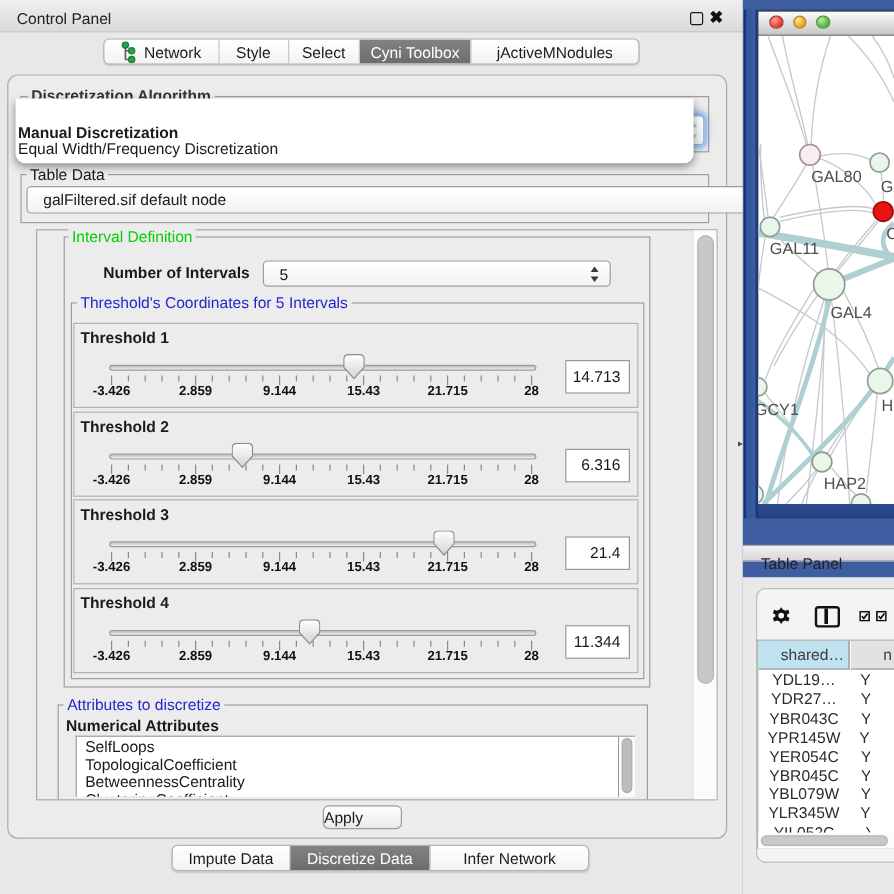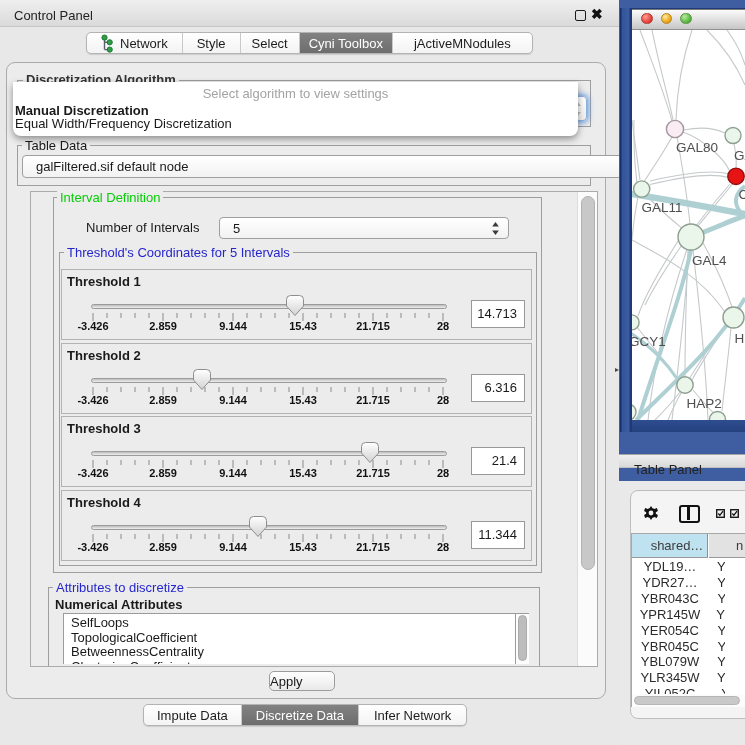--- a/index.html
+++ b/index.html
@@ -12,21 +12,21 @@
 
 .tabstrip{position:absolute;display:flex;background:linear-gradient(#ffffff,#f3f3f3);border:1px solid #b3b3b3;border-radius:5px;box-shadow:0 1px 1px rgba(0,0,0,.12);overflow:hidden}
 .tabstrip .seg{display:flex;align-items:center;justify-content:center;padding:0 14px;border-right:1px solid #c9c9c9;color:#1c1c1c;white-space:nowrap}
 .tabstrip .seg:last-child{border-right:none}
 .tabstrip .sel{background:linear-gradient(#828282,#6d6d6d);color:#fff}
 #toptabs .seg:nth-child(3){padding:0 11px}
 #toptabs .seg:nth-child(4){padding:0 9px}
 #toptabs .seg:nth-child(5){padding:0 21px}
 #bottabs .seg:nth-child(1){padding:0 13px}
 #bottabs .seg:nth-child(2){padding:0 14px}
-#bottabs .seg:nth-child(3){padding:0 15px}
+#bottabs .seg:nth-child(3){padding:0 27px}
 #toptabs{left:86px;top:32px;height:22px}
 #bottabs{left:143px;top:704px;height:22px}
 
 #outerpanel{position:absolute;left:6px;top:62px;width:600px;height:637px;background:#ececec;border:1px solid #ababab;border-radius:9px}
 
 .group{position:absolute;border:1px solid #9e9e9e}
 .gtitle{position:absolute;background:#ececec;padding:0 3px;white-space:nowrap}
 
 .combo{position:absolute;background:linear-gradient(#ffffff,#f2f2f2);border:1px solid #9f9f9f;border-radius:4px;display:flex;align-items:center}
 .combo .ctext{padding-left:13px;flex:1;white-space:nowrap;overflow:hidden}
@@ -108,21 +108,21 @@
     <svg width="9" height="15" viewBox="0 0 9 15" style="margin-right:8px">
       <path d="M4.5,1 L7.8,5.6 L1.2,5.6 Z" fill="#3a3a3a"></path>
       <path d="M4.5,14 L7.8,9.4 L1.2,9.4 Z" fill="#3a3a3a"></path>
     </svg>
   </div>
 <div id="scrollpane"></div>
 <div id="vtrack"></div>
 <div id="vthumb"></div>
 <div class="group" style="left:53px;top:197px;width:488.5px;height:376px"></div>
 <div class="gtitle" style="left:57px;top:190px;color:#06ce06;font-size:13px">Interval Definition</div>
-<div class="abs" style="left:86px;top:220px;font-weight:400">Number of Intervals</div>
+<div class="abs" style="left:86px;top:220px;font-weight:700">Number of Intervals</div>
 <div class="combo" style="left:219px;top:217px;width:290px;height:22px">
     <span class="ctext">5</span>
     <svg width="9" height="15" viewBox="0 0 9 15" style="margin-right:8px">
       <path d="M4.5,1 L7.8,5.6 L1.2,5.6 Z" fill="#3a3a3a"></path>
       <path d="M4.5,14 L7.8,9.4 L1.2,9.4 Z" fill="#3a3a3a"></path>
     </svg>
   </div>
 <div class="group" style="left:59px;top:252px;width:477.5px;height:314px"></div>
 <div class="gtitle" style="left:64px;top:245px;color:#2525cd">Threshold's Coordinates for 5 Intervals</div>
 <div class="tblock" style="top:269px">
@@ -339,21 +339,20 @@
 <div id="attrsb">
     <i></i>
   </div>
 <div id="apply">Apply</div>
 <div class="tabstrip" id="bottabs">
 <div class="seg">Impute Data</div>
 <div class="seg sel">Discretize Data</div>
 <div class="seg">Infer Network</div>
 </div>
 <div id="popup">
-<div class="r1">Select algorithm to view settings</div>
 <div class="r2">Manual Discretization</div>
 <div class="r3">Equal Width/Frequency Discretization</div>
 </div>
 <div id="splitarrow"></div>
 <div id="rightbg"></div>
 <div id="netwin">
     <div class="bot"></div>
   </div>
 <div id="nettitle">
     <div class="light" style="left:9px;background:radial-gradient(circle at 35% 30%,#ff9d96,#e8463f 60%,#c8231c);border:1px solid #ad3832"></div>

